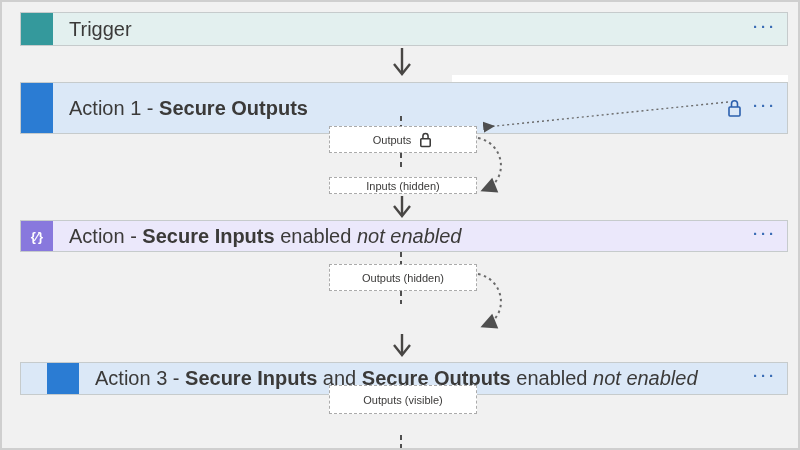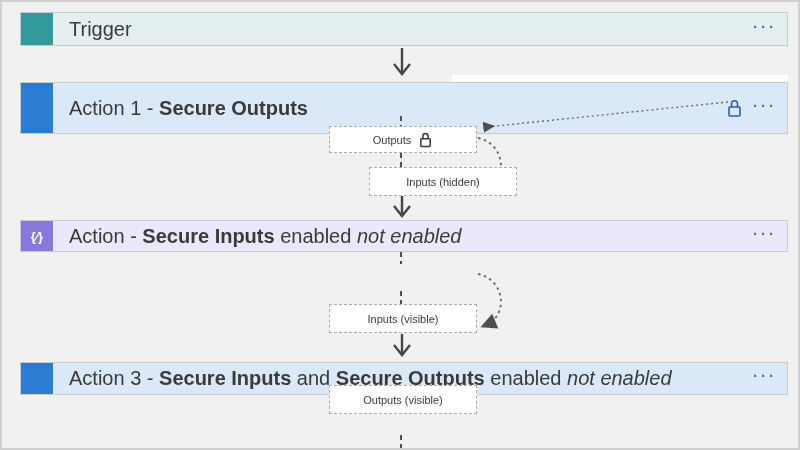--- a/index.html
+++ b/index.html
@@ -20,31 +20,31 @@
     flex:0 0 44px;display:flex;align-items:center;justify-content:center;
     color:#3a6cb5;font-size:15px;font-weight:bold;letter-spacing:3px;cursor:pointer;
     padding-bottom:6px;
   }
   .bar.trigger{top:10px;height:34px;background:#e3f0ef;}
   .bar.trigger .icon{background:#34999c;}
   .bar.action1{top:80px;height:52px;background:#dbe8f7;}
   .bar.action1 .icon{background:#2b7cd3;}
   .bar.compose{top:218px;height:32px;background:#ebe8fb;}
   .bar.compose .icon{background:#8878dd;color:#fff;font-size:13px;font-weight:bold;}
-  .bar.action3{top:360px;height:33px;background:#dbe8f7;}
+  .bar.action3{top:360px;height:33px;background:#dbe8f7;padding-left:26px;}
   .bar.action3 .icon{background:#2b7cd3;}
   .barlock{flex:0 0 26px;display:flex;align-items:center;justify-content:flex-end;}
   .fbox{
     position:absolute;left:327px;width:148px;background:#fff;
     border:1px dashed #ababab;box-sizing:border-box;
     display:flex;align-items:center;justify-content:center;gap:7px;
     font-size:11px;color:#3b3a39;
   }
   .fbox.outputs1{top:124px;height:27px;}
-  .fbox.inputs1{top:165px;height:29px;margin-left:40px;}
+  .fbox.inputs1{top:175px;height:17px;}
   .fbox.outputs2{top:262px;height:27px;}
   .fbox.inputs2{top:302px;height:29px;}
   .fbox.outputs3{top:383px;height:29px;}
   .vdash{
     position:absolute;left:398px;width:2px;
     background:repeating-linear-gradient(to bottom,#4f4f4f 0 5px,transparent 5px 9px);
   }
   .arrowsvg{position:absolute;left:390px;}
   .whitestrip{position:absolute;left:450px;top:73px;width:336px;height:7px;background:#ffffff;}
   .annsvg{position:absolute;}
@@ -125,30 +125,30 @@
   <div class="bar compose">
     <div class="icon">{⁄}</div>
     <div class="label">
       <span>Action - </span><span class="b">Secure Inputs</span><span> enabled </span><span class="i">not enabled</span>
     </div>
     <div class="menu">···</div>
   </div>
 
   <div class="vdash" style="top:250px;height:12px"></div>
 
+  <div class="fbox outputs2">
+    <span>Outputs (hidden)</span>
+  </div>
 
   <svg class="annsvg" style="left:470px;top:268px" width="46" height="62">
     <path d="M6,4 C34,10 36,46 14,55" fill="none" stroke="#6b6b6b" stroke-width="2" stroke-dasharray="2.5 3.5" marker-end="url(#ah2)"></path>
   </svg>
 
   <div class="vdash" style="top:289px;height:13px"></div>
 
-  <div class="fbox inputs2">
-    <span>Inputs (visible)</span>
-  </div>
 
   <svg class="arrowsvg" style="top:331px" width="20" height="28">
     <line x1="10" y1="1" x2="10" y2="20" stroke="#484644" stroke-width="2.4"></line>
     <polyline points="2,12 10,22 18,12" fill="none" stroke="#484644" stroke-width="2.4"></polyline>
   </svg>
 
   <div class="bar action3">
     <div class="icon"></div>
     <div class="label">
       <span>Action 3 - </span><span class="b">Secure Inputs</span><span> and </span><span class="b">Secure Outputs</span><span> enabled </span><span class="i">not enabled</span>

